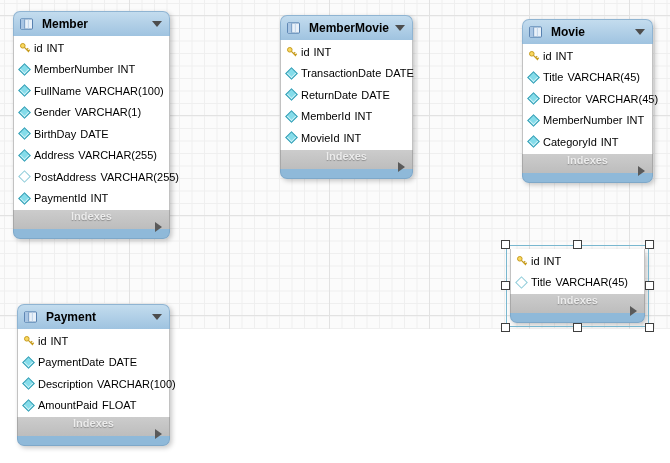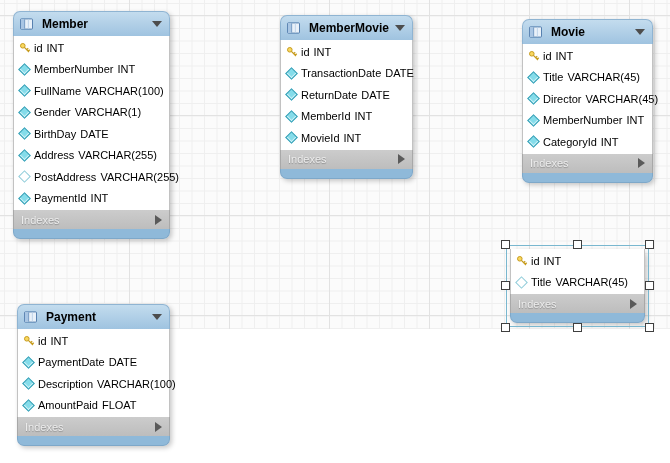--- a/index.html
+++ b/index.html
@@ -47,22 +47,23 @@
   .row{height:21.5px;display:flex;align-items:center;padding-left:4px;white-space:nowrap;}
   .icn{width:13px;height:12px;display:inline-flex;align-items:center;justify-content:center;margin-right:3px;flex:0 0 13px;}
   .dia{width:7px;height:7px;transform:rotate(45deg);background:#84dcea;border:1px solid #3b9fb5;box-shadow:inset -1px -1px 1px rgba(255,255,255,0.7);}
   .dia.open{background:#fff;border:1px solid #8fccd9;box-shadow:none;}
   .cname{margin-right:4px;}
   .idx{
     height:19px;display:flex;align-items:center;
     background:linear-gradient(#cccccc,#bdbdbd);
     border-left:1px solid #a8a8a8;border-right:1px solid #a8a8a8;
     padding:0 7px;
-    color:#ececec;font-weight:normal;font-size:11px;
+    color:#ececec;font-weight:bold;font-size:11px;
     text-shadow:0 1px 1px #8d8d8d;
+    flex-direction:column;
   }
   .tri-right{
     width:0;height:0;margin-left:auto;
     border-top:5px solid transparent;border-bottom:5px solid transparent;
     border-left:7px solid #5a5a5a;
   }
   .tbl-foot{
     height:9px;background:#8fb9d9;
     border:1px solid #7ea8c9;border-top:none;
     border-radius:0 0 7px 7px;

